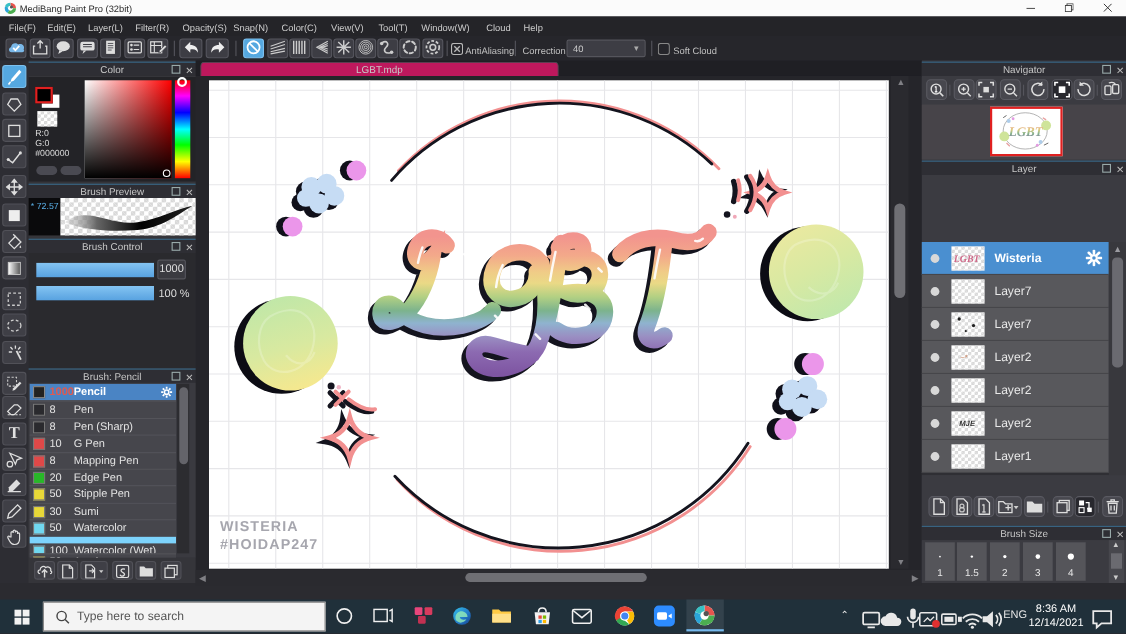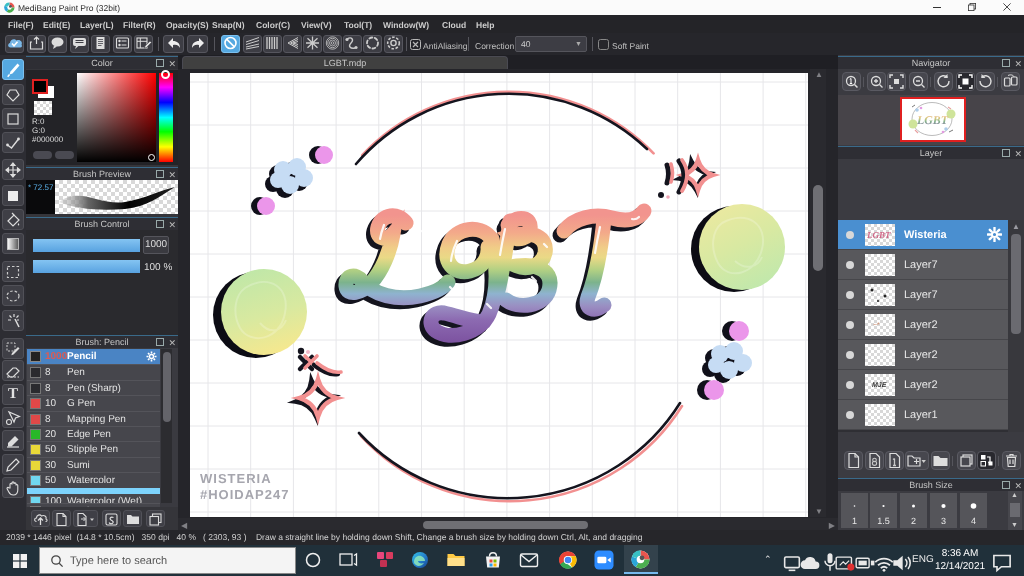--- a/index.html
+++ b/index.html
@@ -5,21 +5,21 @@
 * { margin:0; padding:0; box-sizing:border-box; -webkit-font-smoothing:antialiased; text-rendering:geometricPrecision; }
 html,body { width:1024px; height:576px; overflow:hidden; background:#2b2b30; font-family:"Liberation Sans", sans-serif; }
 #app { position:relative; width:1024px; height:576px; }
 .abs { position:absolute; }
 
 
 #titlebar { position:absolute; left:0; top:0; width:1024px; height:15px; background:#fbfbfb; }
 #titlebar .title { position:absolute; left:18px; top:3px; font-size:8.5px; color:#2a2a2a; }
 
 
-#menubar { position:absolute; left:0; top:15px; width:1024px; height:18px; background:#242428;font-weight:bold; }
+#menubar { position:absolute; left:0; top:15px; width:1024px; height:18px; background:#242428; }
 #menubar span { position:absolute; top:5px; font-size:8.5px; color:#cdcdcd; }
 
 
 #toolbar { position:absolute; left:0; top:33px; width:1024px; height:22px; background:#26262b; color:#c0c0c0; font-size:8.5px; }
 .tbtn { position:absolute; top:2px; width:19px; height:18px; background:#3d3d44; border:1px solid #56565e; border-radius:3px; color:#dcdcdc; font-size:11px; text-align:center; line-height:16px; }
 .tbtn.active { background:#55a8e0; border-color:#7cc0ee; }
 .tsep { position:absolute; top:4px; width:1px; height:14px; background:#55555c; }
 
 
 #main { position:absolute; left:0; top:55px; width:1024px; height:475px; background:#2b2b30; }
@@ -32,21 +32,21 @@
 
 
 #leftpanels { position:absolute; left:26px; top:0; width:152px; height:475px; background:#35353a; }
 .phead { position:absolute; left:0; width:100%; height:13px; background:#2e2e34; color:#c6c6c6; font-size:9px; text-align:center; line-height:13px; border-top:1px solid #3a6a8a; }
 .pico { position:absolute; right:14px; top:2px; width:8px; height:8px; border:1px solid #9aa; }
 .pclose { position:absolute; right:2px; top:1px; color:#bbb; font-size:9px; }
 
 
 #canvasarea { position:absolute; left:178px; top:0; width:660px; height:475px; background:#25252a; }
 #tabbar { position:absolute; left:0; top:0; width:660px; height:14px; background:#1f1f24; }
-#tab { position:absolute; left:4px; top:1px; width:326px; height:13px; background:#404040; border:1px solid #4a4a52; border-bottom:none; border-radius:4px 4px 0 0; color:#c8c8c8; font-size:9px; text-align:center; line-height:12px; }
+#tab { position:absolute; left:4px; top:1px; width:326px; height:13px; background:#be185d; border:1px solid #4a4a52; border-bottom:none; border-radius:4px 4px 0 0; color:#c8c8c8; font-size:9px; text-align:center; line-height:12px; }
 #canvas { position:absolute; left:12px; top:18px; width:618px; height:444px; background:#ffffff; overflow:hidden; }
 
 
 #vscroll { position:absolute; left:632px; top:14px; width:16px; height:448px; background:#2a2a2f; }
 #vthumb { position:absolute; left:3px; top:116px; width:10px; height:86px; background:#6f6f74; border-radius:5px; }
 #hscroll { position:absolute; left:0px; top:463px; width:660px; height:14px; background:#2a2a2f; }
 #hthumb { position:absolute; left:245px; top:3px; width:165px; height:8px; background:#6f6f74; border-radius:4px; }
 .sarrow { position:absolute; color:#808085; font-size:8px; }
 
 
@@ -194,21 +194,21 @@
         <path d="M3 3 l5 5 M8 3 l-5 5" stroke="#b8b8b8" stroke-width="1.2"></path>
       </svg>
     <span class="abs" style="left:423px;top:8px">AntiAliasing</span>
     <div class="tsep" style="left:468px"></div>
     <span class="abs" style="left:475px;top:8px">Correction</span>
     <div class="abs" style="left:515px;top:3px;width:72px;height:16px;background:#3d3d44;border:1px solid #55555c;border-radius:2px;color:#ccc;font-size:8.5px;line-height:15px;padding-left:5px">40<span style="position:absolute;right:4px;top:0px;font-size:7px;color:#aaa">▼</span></div>
     <div class="tsep" style="left:592px"></div>
     <svg class="abs" style="left:598px;top:6px" width="11" height="11" viewBox="0 0 11 11">
         <rect x="0.5" y="0.5" width="10" height="10" rx="2" fill="none" stroke="#888"></rect>
       </svg>
-    <span class="abs" style="left:612px;top:8px">Soft Paint</span>
+    <span class="abs" style="left:612px;top:8px">Soft Cloud</span>
   </div>
   <div id="main">
     <div id="toolstrip">
       <div class="tsbtn active" style="top:4px">
           <svg width="16" height="16" viewBox="0 0 16 16">
             <path d="M12.5 1.5 l2 2 -7 8 -3 1 1-3z" fill="#fff"></path>
             <path d="M4.5 12.5 l-1.8 2.3" stroke="#fff" stroke-width="1.5"></path>
           </svg>
         </div>
       <div class="tsbtn" style="top:29px">
@@ -823,21 +823,20 @@
             <div class="abs" style="left:0;top:23px;width:27px;text-align:center;font-size:9px;color:#e8e8e8">4</div>
           </div>
         <div class="abs" style="left:170px;top:0px;width:14px;height:39px;background:#47474d">
             <div class="abs" style="left:3px;top:1px;font-size:7px;color:#ccc">▲</div>
             <div class="abs" style="left:2px;top:12px;width:10px;height:14px;background:#6a6a70"></div>
             <div class="abs" style="left:3px;bottom:1px;font-size:7px;color:#ccc">▼</div>
           </div>
       </div>
     </div>
   </div>
-  <div id="statusbar">2039 * 1446 pixel&nbsp;&nbsp;(14.8 * 10.5cm)&nbsp;&nbsp;&nbsp;350 dpi&nbsp;&nbsp;&nbsp;40 %&nbsp;&nbsp;&nbsp;( 2303, 93 )&nbsp;&nbsp;&nbsp;&nbsp;Draw a straight line by holding down Shift, Change a brush size by holding down Ctrl, Alt, and dragging</div>
   <div id="taskbar">
     <svg class="abs" style="left:13px;top:9px" width="14" height="14" viewBox="0 0 14 14">
         <rect x="0" y="0" width="6.4" height="6.4" fill="#f2f2f2"></rect>
         <rect x="7.6" y="0" width="6.4" height="6.4" fill="#f2f2f2"></rect>
         <rect x="0" y="7.6" width="6.4" height="6.4" fill="#f2f2f2"></rect>
         <rect x="7.6" y="7.6" width="6.4" height="6.4" fill="#f2f2f2"></rect>
       </svg>
     <div id="searchbox">
       <svg class="abs" style="left:10px;top:6px" width="14" height="14" viewBox="0 0 14 14">
           <circle cx="6" cy="6" r="4.2" fill="none" stroke="#444" stroke-width="1.3"></circle>

